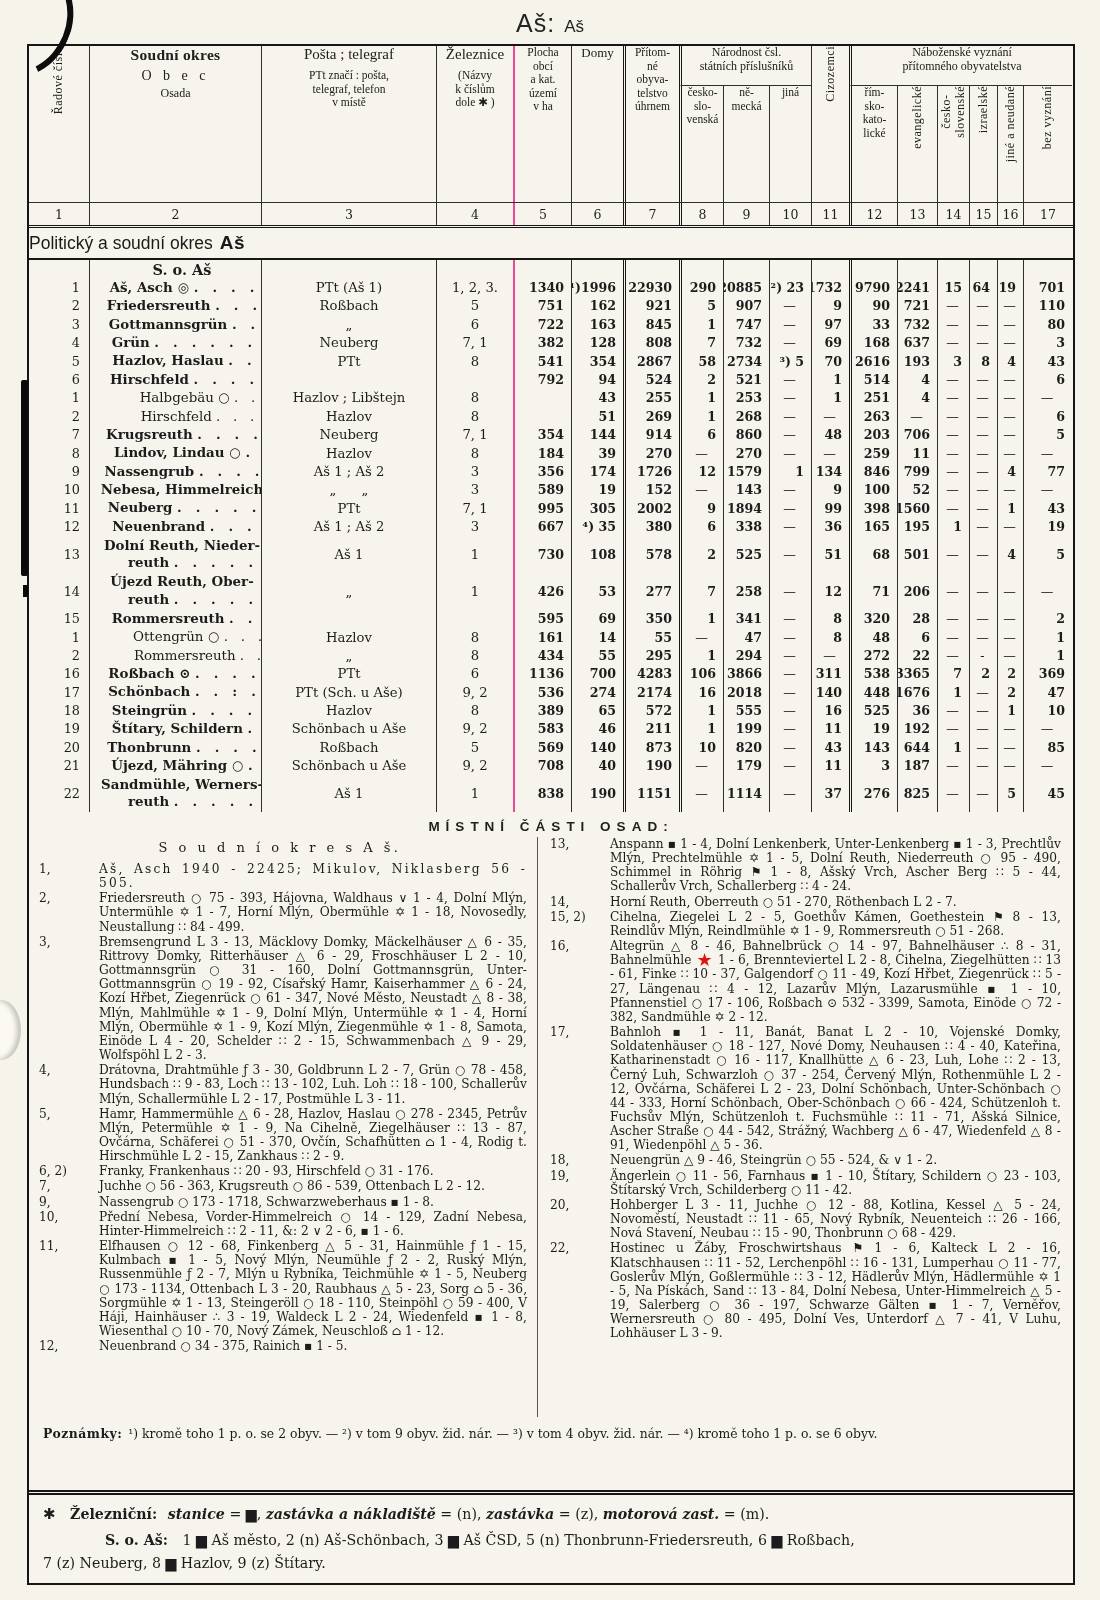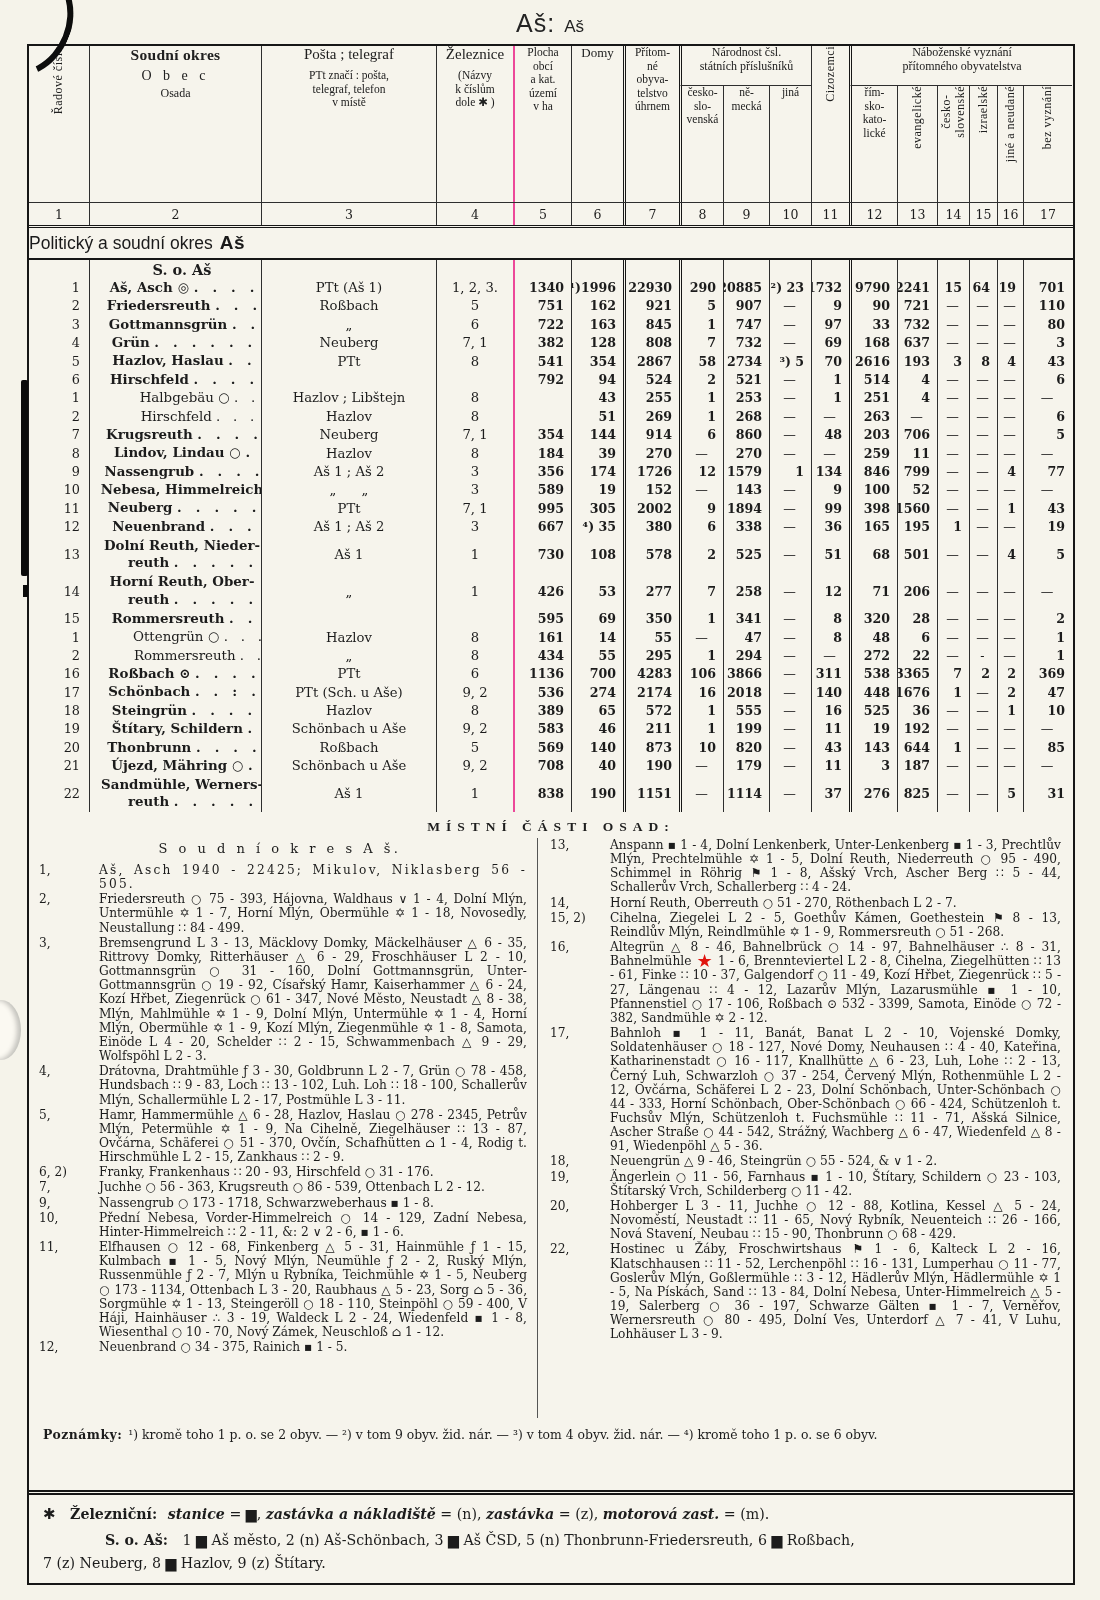--- a/index.html
+++ b/index.html
@@ -61,21 +61,21 @@
       padding-left:13px;font-size:13.4px;font-weight:700;white-space:pre;box-sizing:border-box}
   .cname.ind{padding-left:44px;font-weight:400}
   .cname.sect{font-size:14.5px}
   .nm{line-height:17.6px}
   .nm2{padding-left:17px}
   .cpost,.crail{justify-content:center;font-size:13.2px;white-space:pre;text-align:left}
   .cval{justify-content:flex-end;padding-right:7px;font-size:12.6px;font-weight:700;box-sizing:border-box}
   .cval.dash{justify-content:center;padding-right:2px;font-weight:400}
 
   
-  .mtitle{text-align:center;font-family:Liberation Serif, serif;font-size:13.5px;font-weight:700;
+  .mtitle{text-align:center;font-family:Liberation Sans, sans-serif;font-size:13.5px;font-weight:700;
       letter-spacing:6px;margin:7px 0 3px;color:#1e1e1e}
   .mcols{display:flex;min-height:580px;align-items:stretch}
   .mleft{width:508px;box-sizing:border-box;padding:0 10px 0 4px}
   .mright{flex:1;border-left:1px solid #555;box-sizing:border-box;padding:0 12px 0 6px}
   .lhead{text-align:center;font-size:13px;letter-spacing:3.5px;margin:3px 0 7px}
   .entry{position:relative;padding-left:66px;text-align:justify;font-size:12.2px;line-height:14.15px;margin-bottom:1px}
   .entry .eno{position:absolute;left:6px;top:0;width:57px}
   .entry.spaced .etx{letter-spacing:2.2px}
   .redstar{color:#e0140e;font-size:18px;line-height:8px;vertical-align:-2px;padding:0 1px}
 
@@ -494,21 +494,21 @@
         <div class="cval c11">51</div>
         <div class="cval c12">68</div>
         <div class="cval c13">501</div>
         <div class="cval c14 dash">—</div>
         <div class="cval c15 dash">—</div>
         <div class="cval c16">4</div>
         <div class="cval c17">5</div>
       </div>
       <div class="trow grid17 h2">
         <div class="cnum c1">14</div>
-        <div class="cname c2"><div class="nm">Horní Reuth, Ober-</div><div class="nm nm2">reuth .   .   .   .   .</div></div>
+        <div class="cname c2"><div class="nm">Újezd Reuth, Ober-</div><div class="nm nm2">reuth .   .   .   .   .</div></div>
         <div class="cpost c3">„</div>
         <div class="crail c4">1</div>
         <div class="cval c5">426</div>
         <div class="cval c6">53</div>
         <div class="cval c7">277</div>
         <div class="cval c8">7</div>
         <div class="cval c9">258</div>
         <div class="cval c10 dash">—</div>
         <div class="cval c11">12</div>
         <div class="cval c12">71</div>
@@ -699,21 +699,21 @@
         <div class="cval c7">1151</div>
         <div class="cval c8 dash">—</div>
         <div class="cval c9">1114</div>
         <div class="cval c10 dash">—</div>
         <div class="cval c11">37</div>
         <div class="cval c12">276</div>
         <div class="cval c13">825</div>
         <div class="cval c14 dash">—</div>
         <div class="cval c15 dash">—</div>
         <div class="cval c16">5</div>
-        <div class="cval c17">31</div>
+        <div class="cval c17">45</div>
       </div>
     </div>
 
   <div>
     <div class="mtitle">MÍSTNÍ ČÁSTI OSAD:</div>
     <div class="mcols">
       <div class="mleft">
         <div class="lhead">S o u d n í   o k r e s   A š.</div>
         <div id="mleft-entries">
             <div class="entry spaced"><span class="eno">1,</span><span class="etx">Aš, Asch 1940 - 22425; Mikulov, Niklasberg 56 - 505.</span></div>

